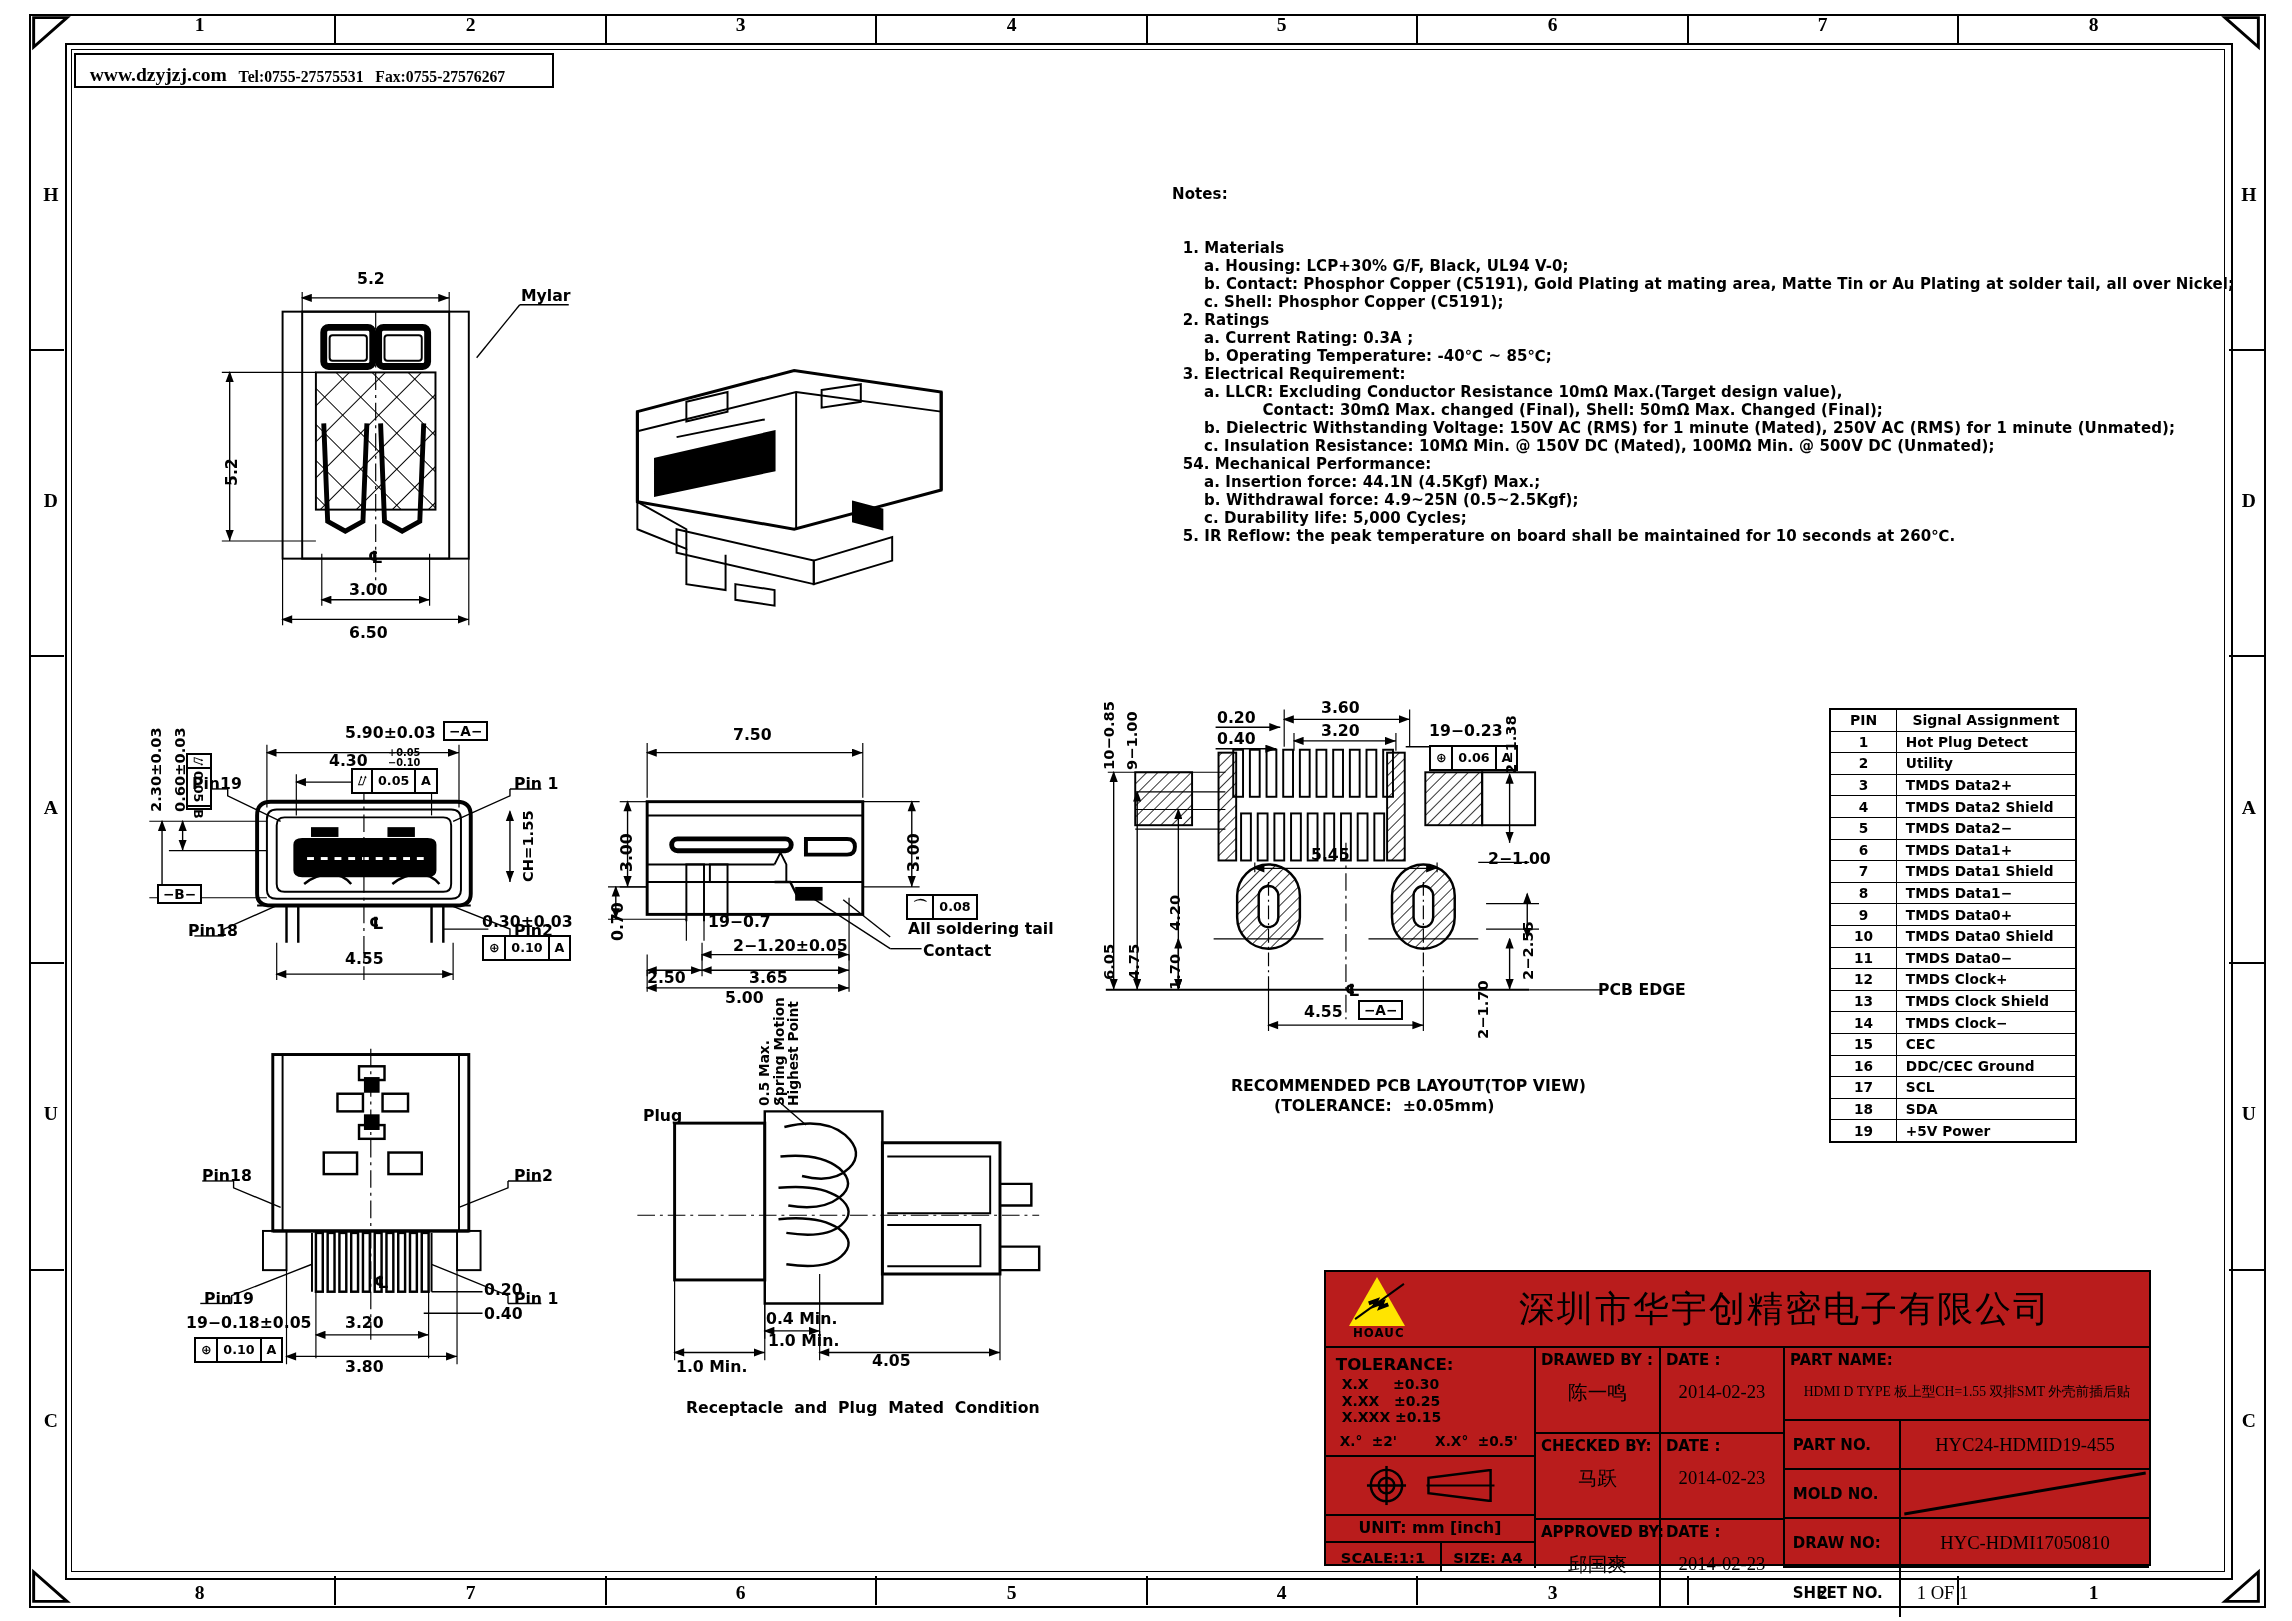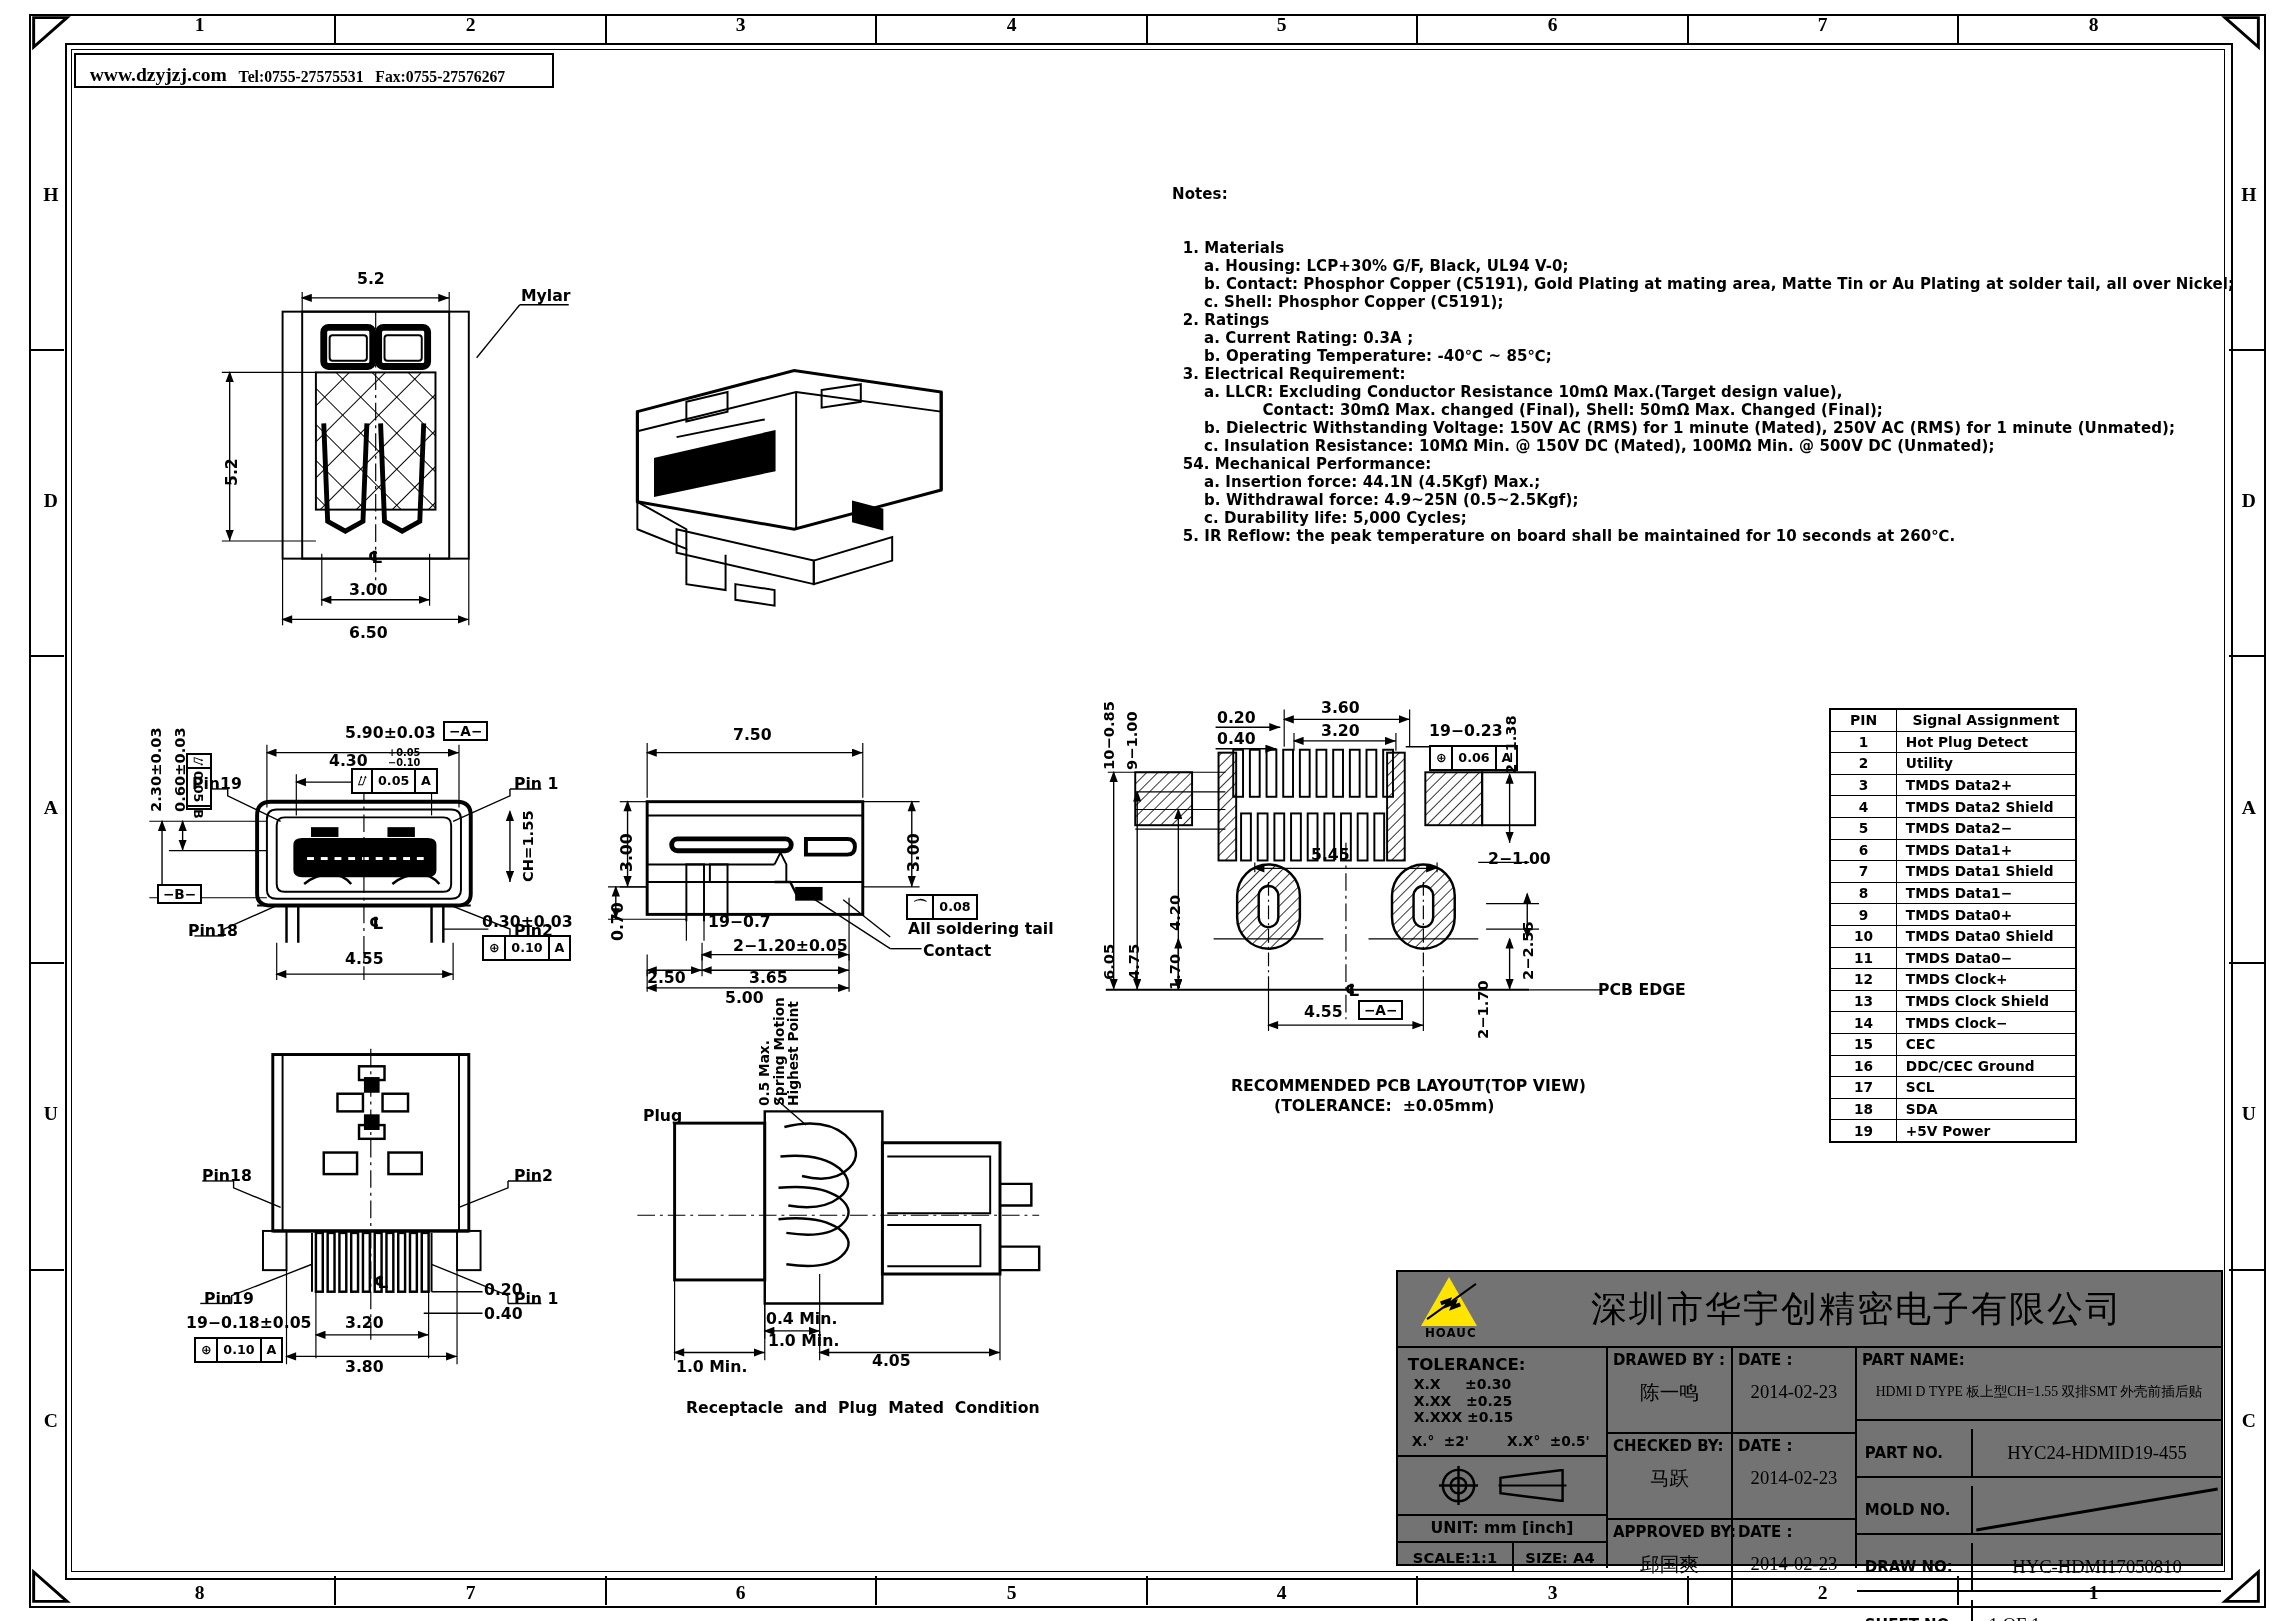--- a/index.html
+++ b/index.html
@@ -28,21 +28,21 @@
 
   
   #pintable{position:absolute;left:1829px;top:708px;border:2.9px solid #000;border-collapse:collapse;background:#fff;}
   #pintable td,#pintable th{border:1px solid #000;font-family:"DejaVu Sans",sans-serif;font-weight:700;font-size:13.7px;height:20.6px;padding:0;}
   #pintable .c-pin{width:65px;text-align:center;}
   #pintable .c-sig{width:169px;text-align:left;padding-left:8.8px;}
   #pintable thead td{font-size:14px;text-align:center;}
   #pintable thead .c-sig{text-align:center;padding-left:0;}
 
   
-  #titleblock{position:absolute;left:1396px;top:1270px;width:827px;height:296px;border:2.9px solid #000;box-sizing:border-box;background:#737373;}
+  #titleblock{position:absolute;left:1324px;top:1270px;width:827px;height:296px;border:2.9px solid #000;box-sizing:border-box;background:#b91c1c;}
   #companybar{position:absolute;left:0;top:0;width:100%;height:76px;border-bottom:2.9px solid #000;box-sizing:border-box;display:flex;align-items:center;}
   #logo{position:relative;width:86px;height:69px;margin-left:9.8px;flex:none;}
   #logo .tri{position:absolute;left:13.7px;top:2px;width:0;height:0;border-left:28px solid transparent;border-right:28px solid transparent;border-bottom:49px solid #ffe400;}
   #logo .slash{position:absolute;left:15.7px;top:5.9px;width:57px;height:43px;}
   #logo .lname{position:absolute;left:0;top:51px;width:86px;text-align:center;font-size:11.8px;font-weight:700;font-family:"DejaVu Sans",sans-serif;letter-spacing:1px;}
   #cname{flex:1;text-align:center;font-family:"DejaVu Sans",sans-serif;font-size:36px;font-weight:400;letter-spacing:2px;padding-right:1px;}
 
   #tbgrid{position:absolute;left:0;top:76px;width:100%;height:220px;display:flex;}
   .tbcol{box-sizing:border-box;}
   .tb-tol{width:210px;border-right:2.9px solid #000;box-sizing:border-box;}
@@ -60,21 +60,21 @@
   .scalerow .s2{flex:1;}
 
   .signrow{height:86px;border-bottom:2.9px solid #000;box-sizing:border-box;display:flex;text-decoration:underline;}
   .signrow:last-child{border-bottom:none;}
   .signcellA{width:125px;border-right:2.9px solid #000;box-sizing:border-box;position:relative;}
   .signcellB{flex:1;position:relative;}
   .lbl{position:absolute;left:4.9px;top:2.9px;font-family:"DejaVu Sans",sans-serif;font-weight:700;font-size:15px;white-space:nowrap;}
   .val{position:absolute;left:0;right:0;top:33px;text-align:center;font-family:"Liberation Serif",serif;font-size:18.6px;}
   .valcn{position:absolute;left:0;right:0;top:31px;text-align:center;font-family:"DejaVu Sans",sans-serif;font-size:19.6px;}
 
-  .prow{display:flex;box-sizing:border-box;margin-top:8px;}
+  .prow{display:flex;box-sizing:border-box;}
   .pname{height:73px;border-bottom:2.9px solid #000;box-sizing:border-box;position:relative;}
   .pcellL{width:116px;border-right:2.9px solid #000;box-sizing:border-box;display:flex;align-items:center;padding-left:7.8px;
           font-family:"DejaVu Sans",sans-serif;font-weight:700;font-size:15px;}
   .pcellR{flex:1;position:relative;display:flex;align-items:center;justify-content:center;
           font-family:"Liberation Serif",serif;font-size:18.6px;}
   .prow{height:49px;border-bottom:2.9px solid #000;box-sizing:border-box;}
   .prow:last-child{border-bottom:none;}
   .partnametxt{position:absolute;left:0;right:0;top:35px;text-align:center;font-family:"Liberation Serif",serif;font-size:13.7px;white-space:nowrap;}
 
   

